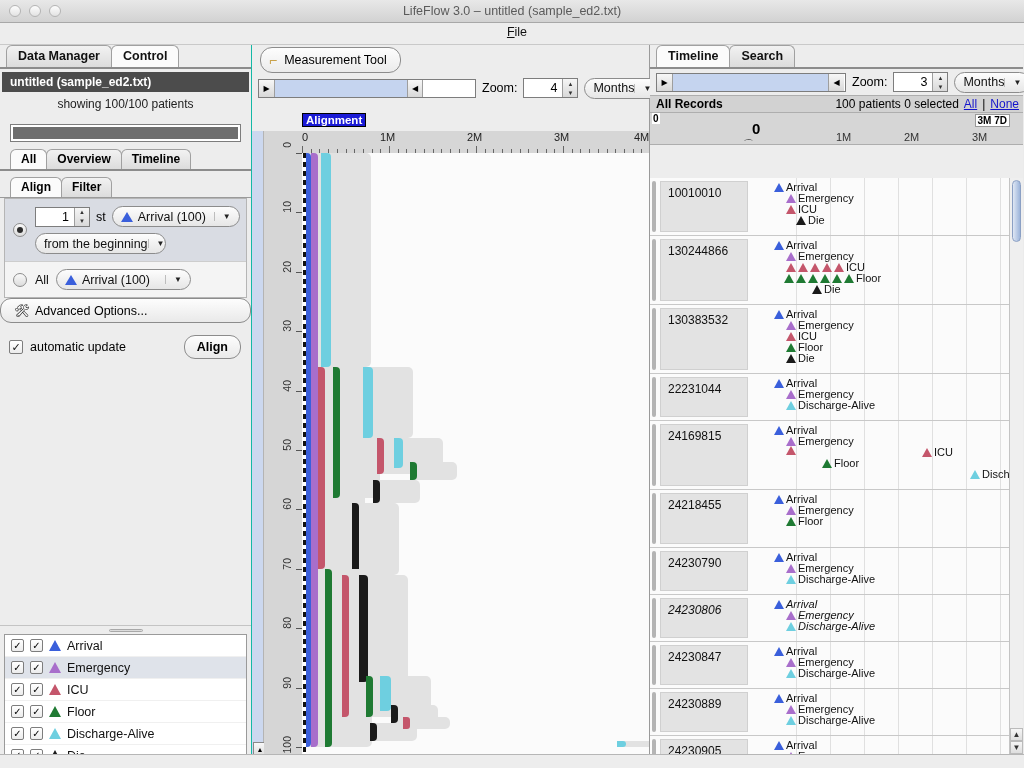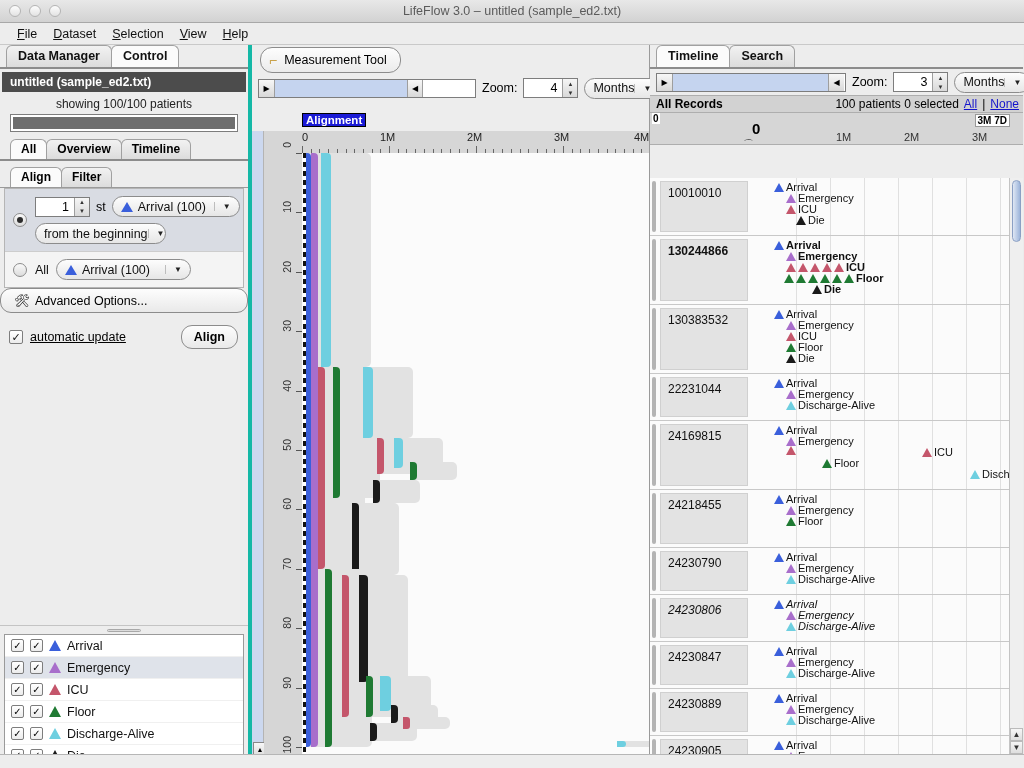--- a/index.html
+++ b/index.html
@@ -28,54 +28,54 @@
   }
   .tl-title {
     position: absolute; left: 0; right: 0; text-align: center;
     font-size: 12.5px; color: #5a5a5a;
   }
 
   
   .menubar {
     position: absolute; left: 0; top: 23px; width: 1024px; height: 22px;
     background: #ededed; border-bottom: 1px solid #c9c9c9;
-    display: flex; align-items: center; padding-left: 10px; gap: 2px;
+    display: flex; align-items: center; padding-left: 10px; gap: 2px; flex-direction: column;
   }
   .menu-item {
     padding: 2px 7px; font-size: 12.5px; color: #111;
     cursor: default;
   }
   .menu-item u { text-decoration: underline; }
 
   
   .content { position: absolute; left: 0; top: 45px; width: 1024px; height: 723px; display: flex; }
 
   .panel-left { width: 252px; height: 723px; position: relative; background: #ededed;
-                border-right: 4px solid #14b8a6; }
+                border-right: 1px solid #14b8a6; }
   .panel-center { width: 398px; height: 723px; position: relative; background: #ededed;
                 border-right: 1px solid #9a9a9a; }
   .panel-right { width: 373px; height: 723px; position: relative; background: #ededed; }
 
   
   .tabstrip { display: flex; align-items: flex-end; height: 24px; padding-left: 6px; gap: 0px;
               border-bottom: 2px solid #8c8c8c; background: #ededed; }
   .tab {
     padding: 3px 11px 4px; font-size: 12.5px; font-weight: bold; color: #111;
     background: linear-gradient(#f2f2f2, #dcdcdc);
     border: 1px solid #a0a0a0; border-bottom: none;
     border-radius: 6px 6px 0 0; margin-right: -1px; position: relative;
   }
   .tab.active { background: #fbfbfb; z-index: 3; }
 
   
   .file-header {
     margin: 3px 2px 0 2px; background: #4c4c4c; color: #fff;
     font-weight: bold; font-size: 12px; padding: 3px 8px;
   }
-  .showing-line { text-align: center; font-size: 12px; color: #222; padding: 5px 0 3px; }
+  .showing-line { text-align: center; font-size: 12px; color: #222; padding: 5px 0 13px; }
   .bar-outer { margin: 0 10px; background: #fff; border: 1px solid #7d7d7d; padding: 2px; height: 18px; }
   .bar-inner { height: 12px; background: #6e6e6e; width: 100%; }
   .callout {
     margin: 6px 10px 0; background: #cfcfcf; border-radius: 7px; padding: 6px 8px 8px;
     position: relative;
   }
   .callout:before {
     content: ""; position: absolute; top: -7px; left: 52px;
     border-left: 8px solid transparent; border-right: 8px solid transparent;
     border-bottom: 8px solid #cfcfcf;
@@ -325,21 +325,21 @@
           </div>
         </div>
       </div>
 
       <div class="adv-btn">
         <span style="margin-right:5px;">🛠</span><span>Advanced Options...</span>
       </div>
 
       <div class="auto-row">
         <div class="chk">✓</div>
-        <span style="font-size:12.5px; margin-left:7px;text-decoration:underline;">automatic update</span>
+        <span style="font-size:12.5px; margin-left:7px;">automatic update</span>
         <div class="align-btn">Align</div>
       </div>
 
       <div style="position:absolute; left:0; right:0; bottom:0;">
         <div class="splitter-grip">
             <div></div>
           </div>
         <div class="legend-box" id="legend-list">
             <div class="legend-row">
               <span class="lchk">✓</span>
@@ -617,21 +617,21 @@
                 <div class="evt" style="left:36px; top:25px;">
                   <span class="trio sm" style="border-bottom-color:#c4566b;"></span>
                   <span class="lbl">ICU</span>
                 </div>
                 <div class="evt" style="left:46px; top:36px;">
                   <span class="trio sm" style="border-bottom-color:#1a1a1a;"></span>
                   <span class="lbl">Die</span>
                 </div>
               </div>
             </div>
-            <div class="rrow" style="height: 69px; font-weight: bold;">
+            <div class="rrow" style="height: 69px;">
               <div class="handle">
                 <div></div>
               </div>
               <div class="idcell">130244866</div>
               <div class="track">
                 <div class="gridline" style="left:46px;"></div>
                 <div class="gridline" style="left:80px;"></div>
                 <div class="gridline" style="left:114px;"></div>
                 <div class="gridline" style="left:148px;"></div>
                 <div class="gridline" style="left:182px;"></div>

